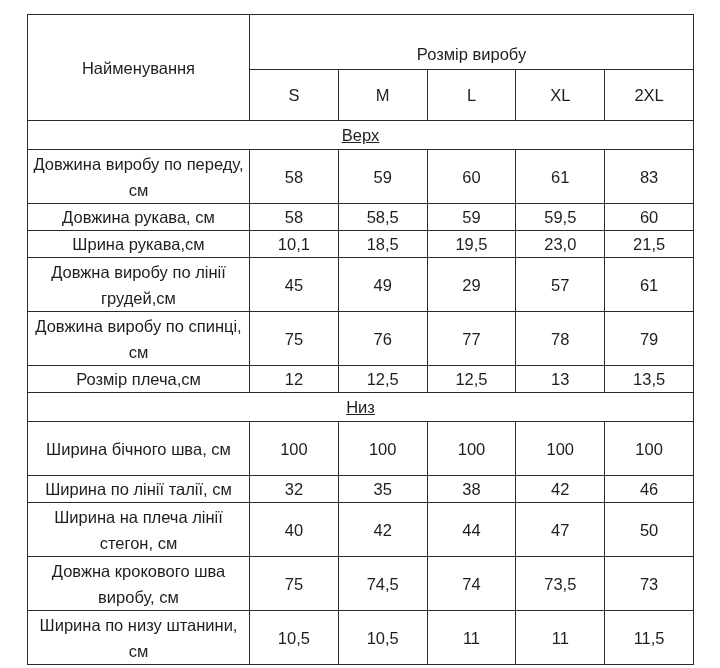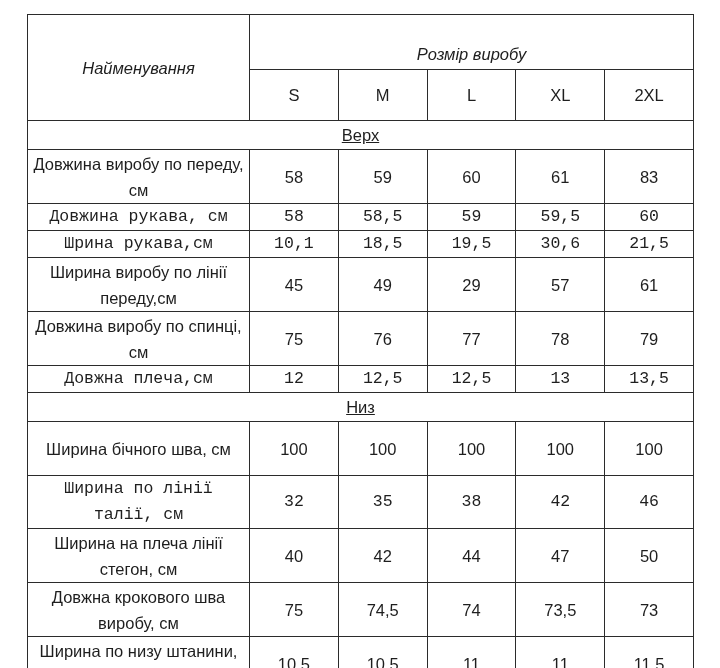--- a/index.html
+++ b/index.html
@@ -17,26 +17,26 @@
     .size-table td, .size-table th {
       border: 1.5px solid #2b2b2b;
       text-align: center;
       vertical-align: middle;
       padding: 0 3px;
       font-weight: normal;
       line-height: 26px;
     }
     .col-name { width: 222px; }
     .col-size { width: 88.8px; }
-    .h-top { height: 55px; font-style: italic; }
+    .h-top { height: 55px; }
     .h-sub { height: 51px; }
     .section-row td { height: 28px; line-height: 22px; text-decoration: underline; }
     .hdr-size-title { vertical-align: bottom !important; padding-bottom: 2px !important; }
     .r-2 td { height: 53px; }
-    .r-1 td { height: 26px; font-family: Liberation Mono, monospace; }
+    .r-1 td { height: 26px; }
   </style>
 </head>
 <body>
 
 <table class="size-table">
   <colgroup>
     <col class="col-name">
       <col class="col-size">
       <col class="col-size">
       <col class="col-size">
@@ -73,41 +73,41 @@
     <td>58,5</td>
     <td>59</td>
     <td>59,5</td>
     <td>60</td>
   </tr>
   <tr class="r-1">
     <td>Шрина рукава,см</td>
     <td>10,1</td>
     <td>18,5</td>
     <td>19,5</td>
-    <td>30,6</td>
+    <td>23,0</td>
     <td>21,5</td>
   </tr>
   <tr class="r-2">
-    <td>Ширина виробу по лінії переду,см</td>
+    <td>Довжна виробу по лінії грудей,см</td>
     <td>45</td>
     <td>49</td>
     <td>29</td>
     <td>57</td>
     <td>61</td>
   </tr>
   <tr class="r-2">
     <td>Довжина виробу по спинці, см</td>
     <td>75</td>
     <td>76</td>
     <td>77</td>
     <td>78</td>
     <td>79</td>
   </tr>
   <tr class="r-1">
-    <td>Довжна плеча,см</td>
+    <td>Розмір плеча,см</td>
     <td>12</td>
     <td>12,5</td>
     <td>12,5</td>
     <td>13</td>
     <td>13,5</td>
   </tr>
 
   <tr class="section-row">
     <td colspan="6">Низ</td>
   </tr>

